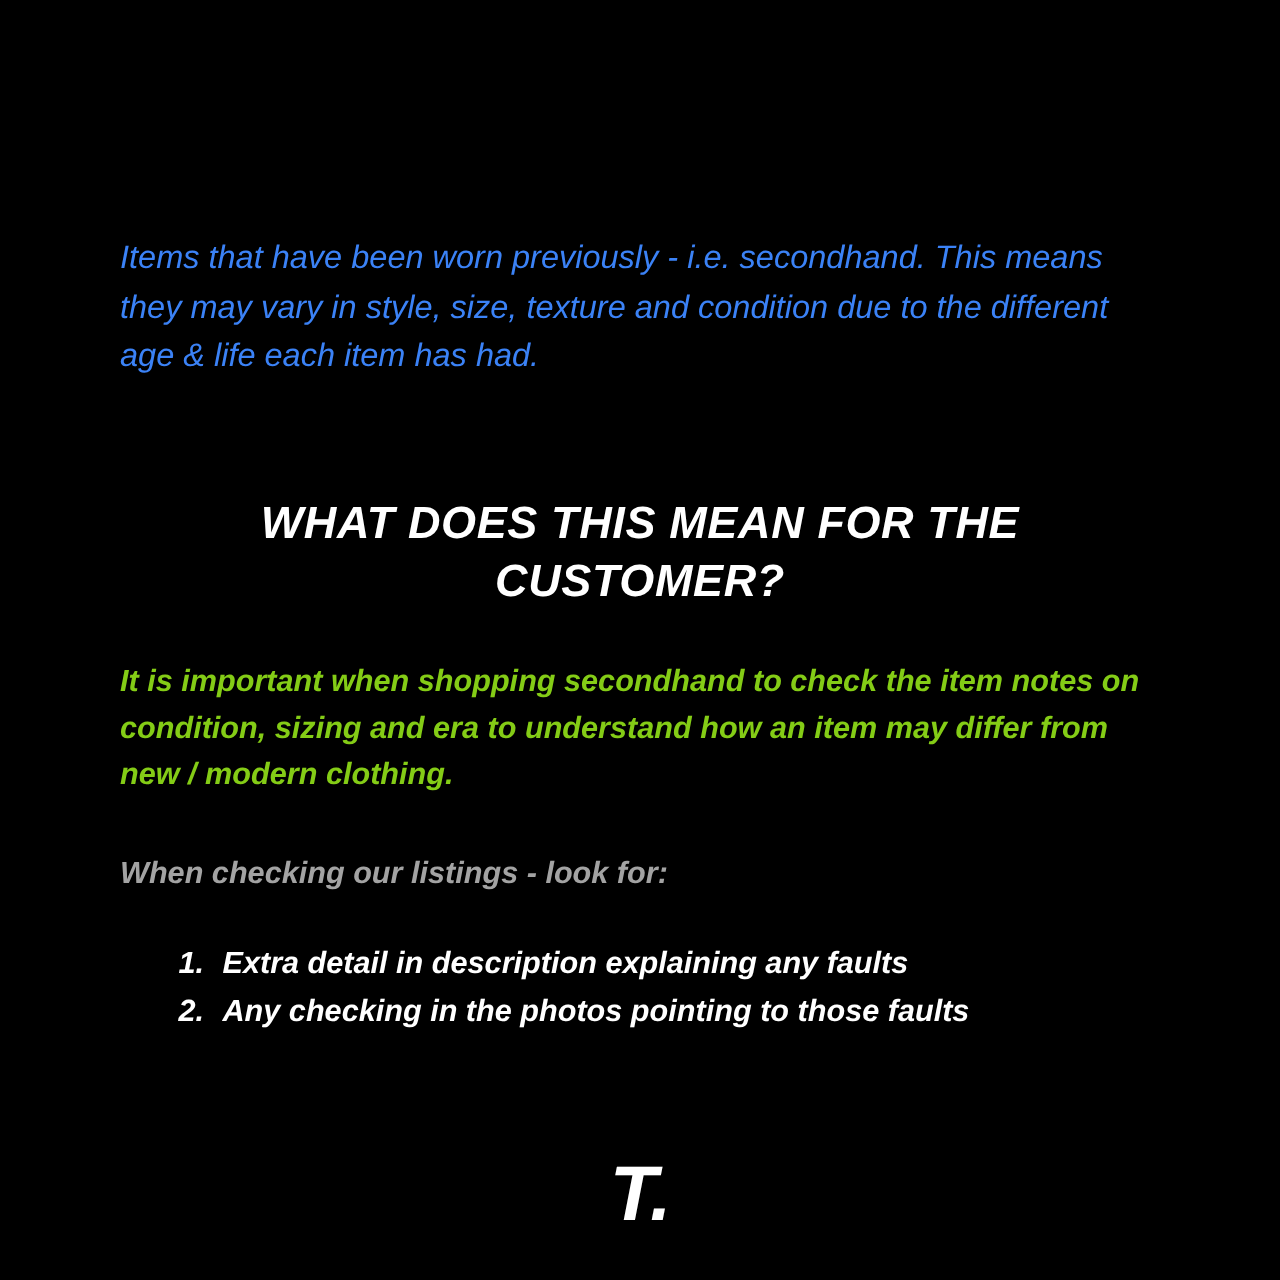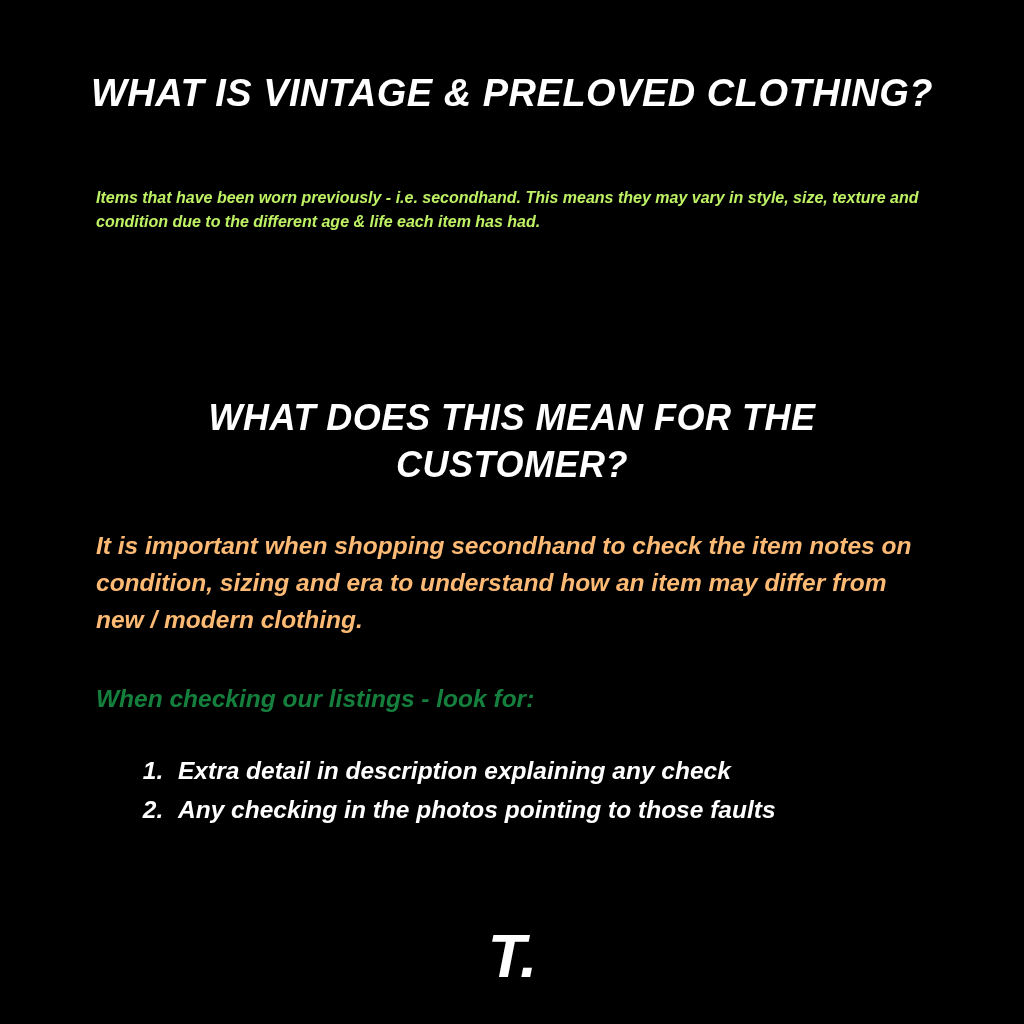--- a/index.html
+++ b/index.html
@@ -32,25 +32,25 @@
     font-style: italic;
     letter-spacing: 0.5px;
     line-height: 1.15;
     color: #ffffff;
   }
   .body-1 {
     position: absolute;
     top: 186px;
     left: 96px;
     width: 836px;
-    font-size: 16px;
-    font-weight: bold;
+    font-size: 26px;
+    font-weight: normal;
     font-style: italic;
     line-height: 1.52;
-    color: #bef264;
+    color: #3b82f6;
   }
   .heading-2 {
     position: absolute;
     top: 375px;
     left: 130px;
     width: 764px;
     text-align: center;
     font-size: 36px;
     font-weight: bold;
     font-style: italic;
@@ -61,32 +61,32 @@
   }
   .body-2 {
     position: absolute;
     top: 527px;
     left: 96px;
     width: 840px;
     font-size: 24.5px;
     font-weight: bold;
     font-style: italic;
     line-height: 1.52;
-    color: #fdba74;
+    color: #84cc16;
   }
   .body-3 {
     position: absolute;
     top: 680px;
     left: 96px;
     width: 840px;
     font-size: 24.5px;
     font-weight: bold;
     font-style: italic;
     line-height: 1.52;
-    color: #15803d;
+    color: #a3a3a3;
   }
   .checklist {
     position: absolute;
     top: 752px;
     left: 120px;
     width: 820px;
     margin: 0;
     padding: 0 0 0 50px;
     font-size: 24.5px;
     font-weight: bold;
@@ -113,32 +113,31 @@
     color: #ffffff;
     line-height: 1;
     font-family: "Liberation Sans", sans-serif;
   }
 </style>
 </head>
 <body>
 
 <div class="page">
 
-  <div class="heading-1">WHAT IS VINTAGE &amp; PRELOVED CLOTHING?</div>
 
   <div class="body-1">Items that have been worn previously - i.e. secondhand. This means they may vary in style, size, texture and condition due to the different age &amp; life each item has had.</div>
 
   <div class="heading-2">WHAT DOES THIS MEAN FOR THE CUSTOMER?</div>
 
   <div class="body-2">It is important when shopping secondhand to check the item notes on condition, sizing and era to understand how an item may differ from new / modern clothing.</div>
 
   <div class="body-3">When checking our listings - look for:</div>
 
   <ol class="checklist">
-    <li>Extra detail in description explaining any check</li>
+    <li>Extra detail in description explaining any faults</li>
     <li>Any checking in the photos pointing to those faults</li>
   </ol>
 
   <div class="logo">
     <span class="logo-mark">T.</span>
   </div>
 
 </div>
 
 </body></html>

